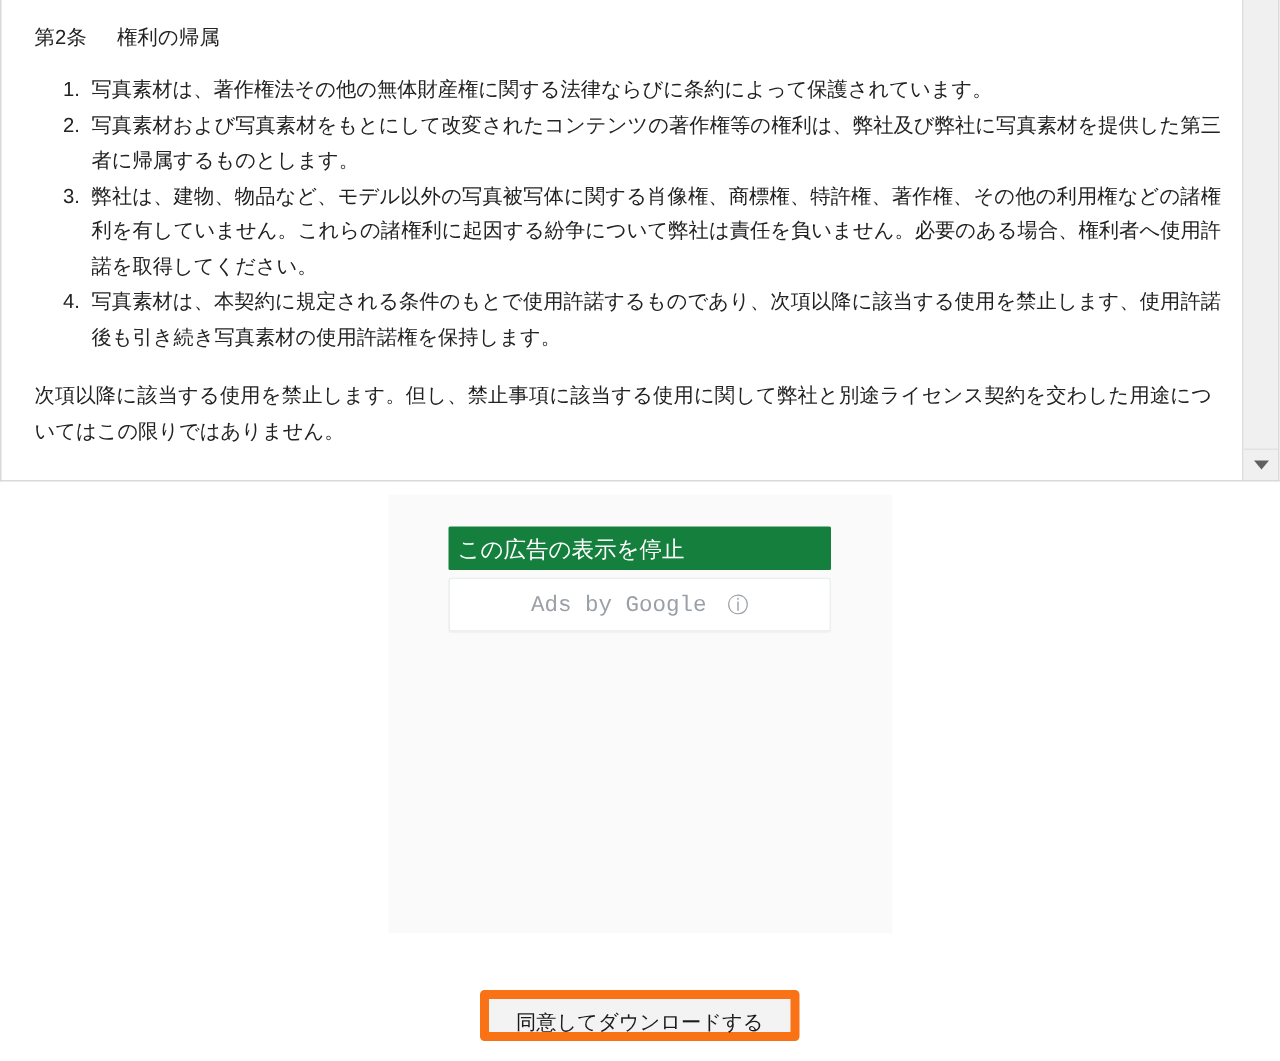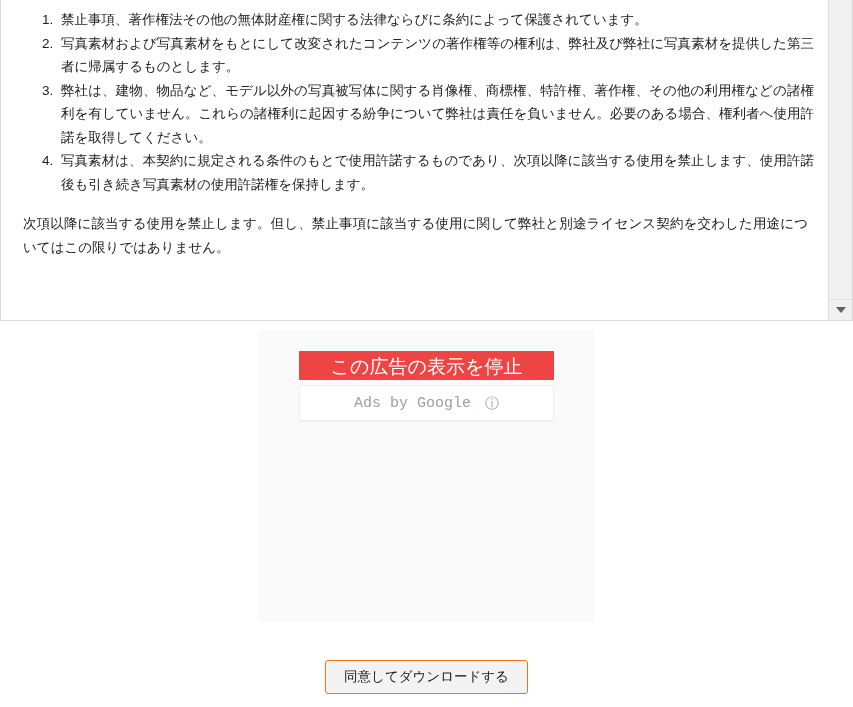--- a/index.html
+++ b/index.html
@@ -146,25 +146,25 @@
     font-size: 21px;
     letter-spacing: -0.2px;
     font-family: "Liberation Sans", "DejaVu Sans", sans-serif;
     margin: 0 3px;
   }
   .ad-btn-primary {
     display: block;
     margin: 9px auto 0 auto;
     width: 255px;
     height: 29px;
-    background: #ef4444;
+    background: #15803d;
     color: #ffffff;
-    font-size: 19px;
+    font-size: 15px;
     line-height: 29px;
-    text-align: center;
+    text-align: left;
     border: none;
     border-radius: 1px;
     cursor: pointer;
     font-family: "Liberation Sans", "DejaVu Sans", sans-serif;
   }
   .ad-btn-secondary {
     display: block;
     margin: 5px auto 0 auto;
     width: 255px;
     height: 36px;
@@ -194,41 +194,46 @@
     top: 660px;
     width: 853px;
     display: flex;
     justify-content: center;
   }
   .download-btn {
     min-width: 192px;
     height: 34px;
     padding: 0 18px;
     background: #f3f3f3;
-    border: 1px solid #f97316;
+    border: 6px solid #f97316;
     border-radius: 3px;
     color: #1a1a1a;
     font-size: 13.5px;
     line-height: 32px;
     text-align: center;
     cursor: pointer;
     font-family: "Liberation Sans", "DejaVu Sans", sans-serif;
   }
 </style>
 </head>
 <body>
 
 <div class="terms-panel">
 
   <div class="terms-viewport">
     <div class="terms-inner">
 
+      <div class="section-heading">
+        <span class="art-no">第2条</span>
+        &nbsp;&nbsp;
+        <span>権利の帰属</span>
+      </div>
 
       <ol class="clause-list">
-        <li>禁止事項、著作権法その他の無体財産権に関する法律ならびに条約によって保護されています。</li>
+        <li>写真素材は、著作権法その他の無体財産権に関する法律ならびに条約によって保護されています。</li>
         <li>写真素材および写真素材をもとにして改変されたコンテンツの著作権等の権利は、弊社及び弊社に写真素材を提供した第三者に帰属するものとします。</li>
         <li>弊社は、建物、物品など、モデル以外の写真被写体に関する肖像権、商標権、特許権、著作権、その他の利用権などの諸権利を有していません。これらの諸権利に起因する紛争について弊社は責任を負いません。必要のある場合、権利者へ使用許諾を取得してください。</li>
         <li>写真素材は、本契約に規定される条件のもとで使用許諾するものであり、次項以降に該当する使用を禁止します、使用許諾後も引き続き写真素材の使用許諾権を保持します。</li>
       </ol>
 
 
       <p class="clause-para">次項以降に該当する使用を禁止します。但し、禁止事項に該当する使用に関して弊社と別途ライセンス契約を交わした用途についてはこの限りではありません。</p>
 
     </div>
   </div>

